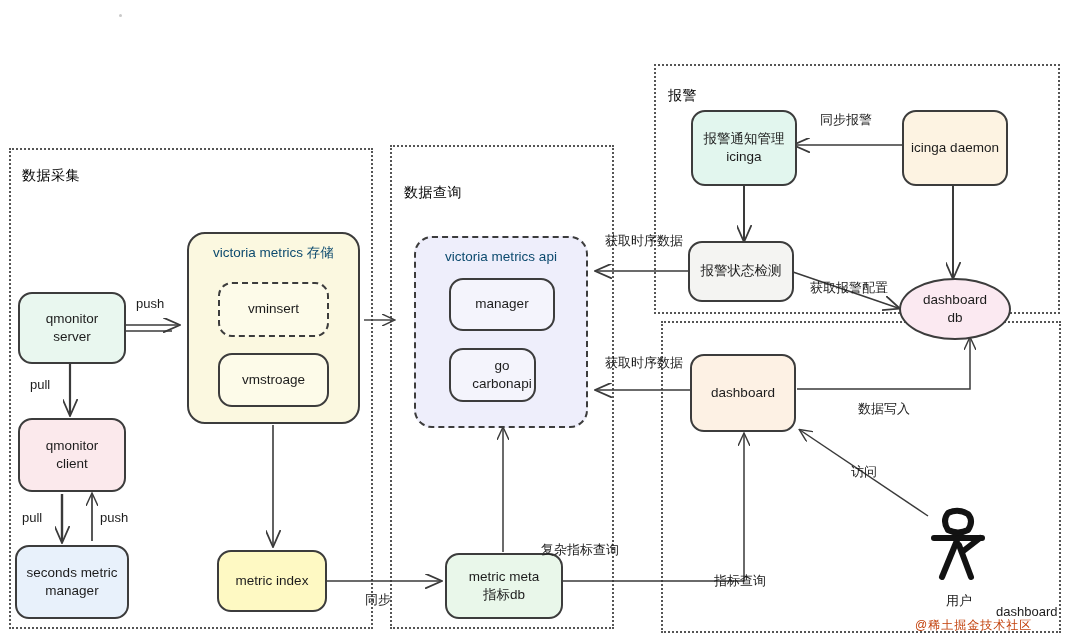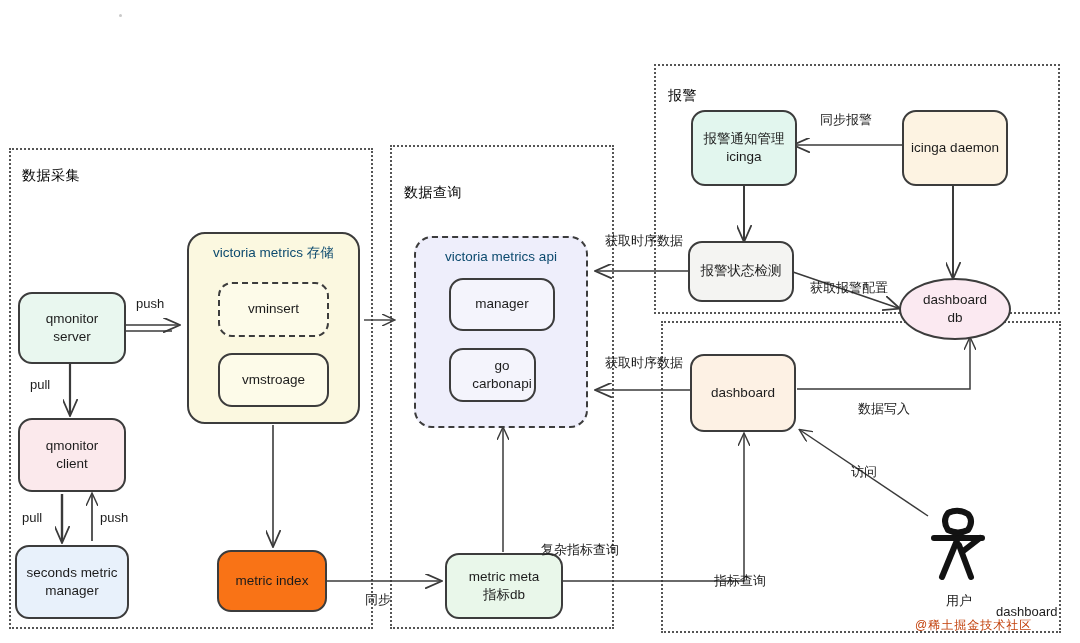--- a/index.html
+++ b/index.html
@@ -193,21 +193,21 @@
   <div class="node titlebox dashed" style="left:414px; top:236px; width:174px; height:192px; background:#eeeefb; border-radius:18px;">
     <span class="boxtitle">victoria metrics api</span>
   </div>
   <div class="node" style="left:449px; top:278px; width:106px; height:53px; background:#f4f4fc;">
     <span>manager</span>
   </div>
   <div class="node" style="left:449px; top:348px; width:87px; height:54px; background:#f4f4fc;padding-left:19px;">
     <span>go carbonapi</span>
   </div>
 
-  <div class="node" style="left:217px; top:550px; width:110px; height:62px; background:#f97316;">
+  <div class="node" style="left:217px; top:550px; width:110px; height:62px; background:#fef9c3;">
     <span>metric index</span>
   </div>
 
   <div class="node" style="left:445px; top:553px; width:118px; height:66px; background:#e9f7ea;">
     <span style="white-space:pre-line;">metric meta
 指标db</span>
   </div>
 
   <div class="node" style="left:688px; top:241px; width:106px; height:61px; background:#f4f4f2;">
     <span>报警状态检测</span>

